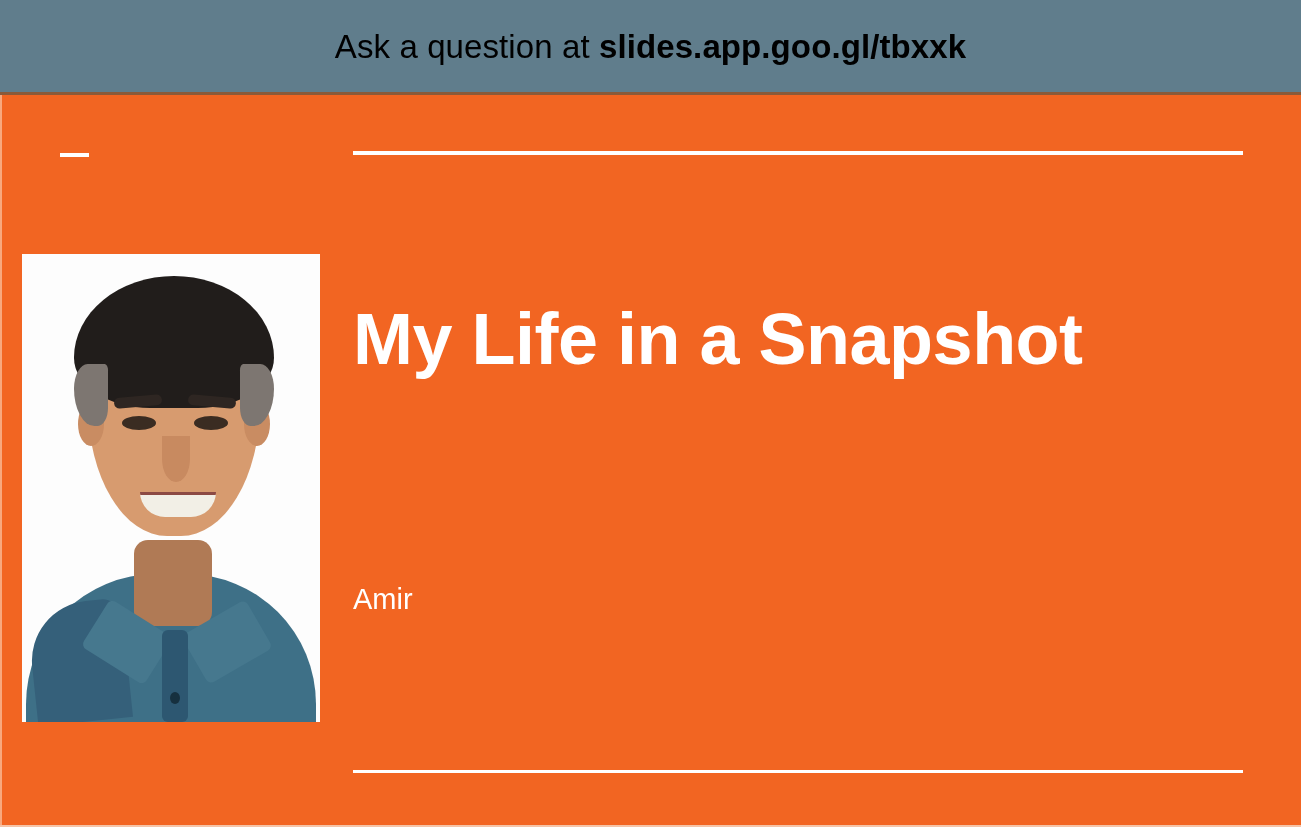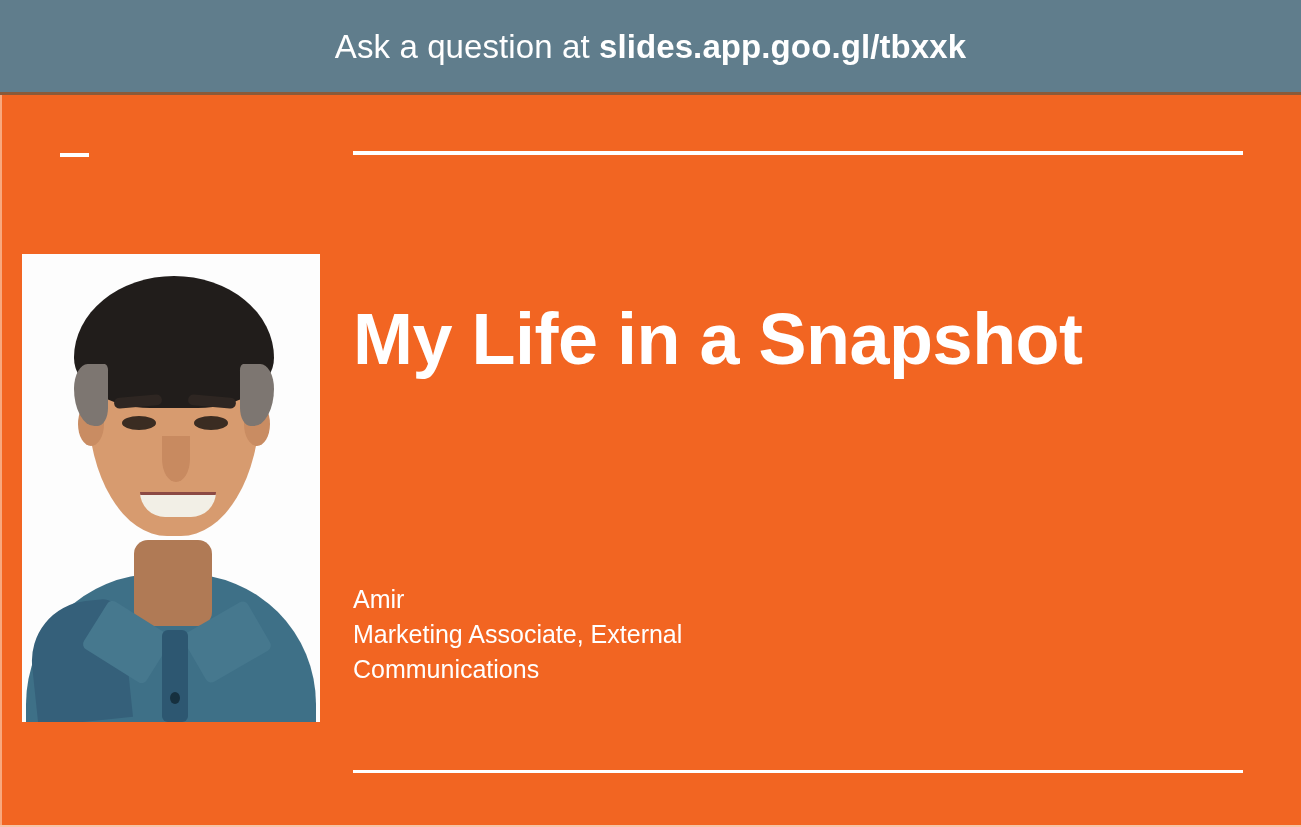--- a/index.html
+++ b/index.html
@@ -27,21 +27,21 @@
     width: 1301px;
     height: 95px;
     background: #607D8C;
     display: flex;
     align-items: center;
     justify-content: center;
     box-sizing: border-box;
     border-bottom: 3px solid #8a5a3a;
   }
   #qa-banner .qa-text {
-    color: #ffffff;
+    color: #000000;
     font-size: 33px;
     letter-spacing: 0.1px;
     white-space: nowrap;
     line-height: 1;
   }
   #qa-banner .qa-prompt {
     font-weight: 400;
   }
   #qa-banner .qa-url {
     font-weight: 700;
@@ -306,21 +306,21 @@
     white-space: nowrap;
   }
 
   
   #byline {
     position: absolute;
     left: 353px;
     top: 487px;
     width: 470px;
     color: #ffffff;
-    font-size: 25px;
+    font-size: 29px;
     line-height: 35px;
     font-weight: 400;
   }
   #byline .byline-name,
   #byline .byline-role {
     display: block;
     color: #ffffff;
   }
   #byline .byline-email {
     display: inline-block;
@@ -372,17 +372,16 @@
         <div class="eye-r"></div>
         <div class="nose"></div>
         <div class="mouth"></div>
       </div>
     </div>
 
     <div id="slide-title">My Life in a Snapshot</div>
 
     <div id="byline">
       <span class="byline-name">Amir</span>
-      <span class="byline-role">Marketing Associate, External Communications</span>
     </div>
 
   </div>
 </div>
 
 </body></html>

